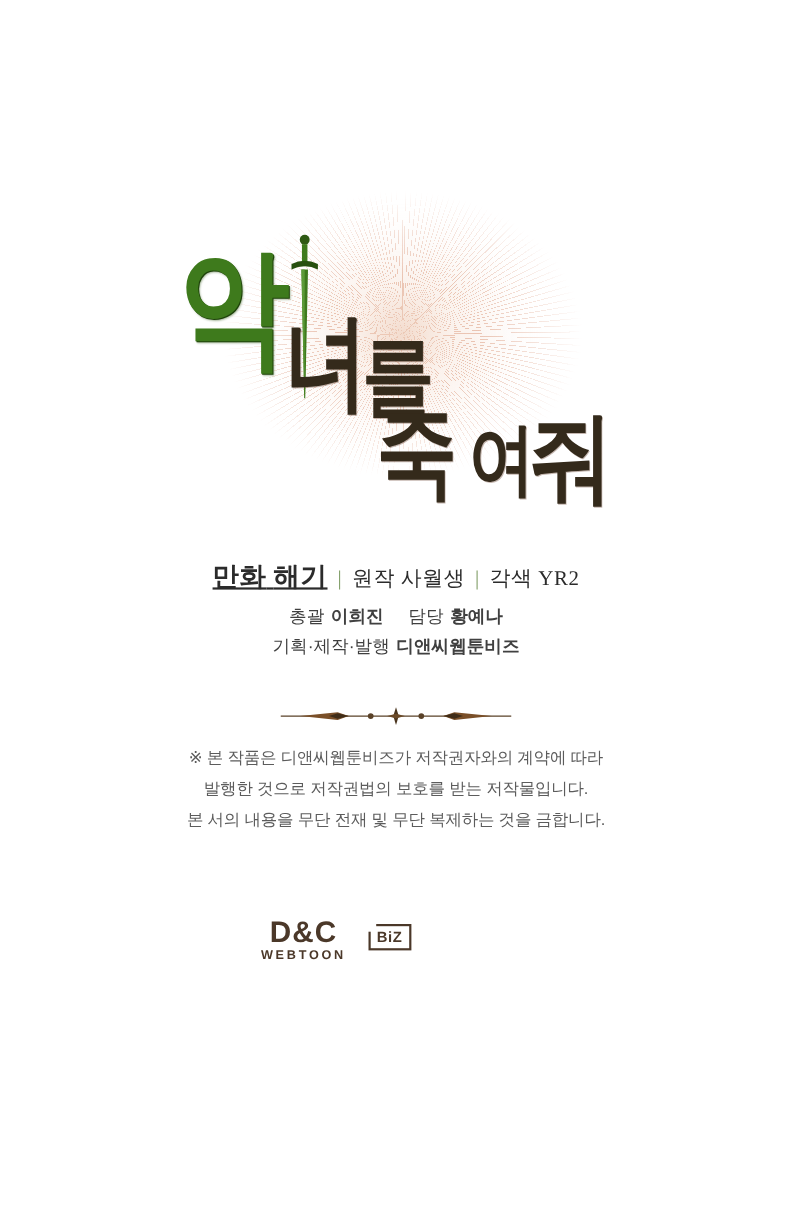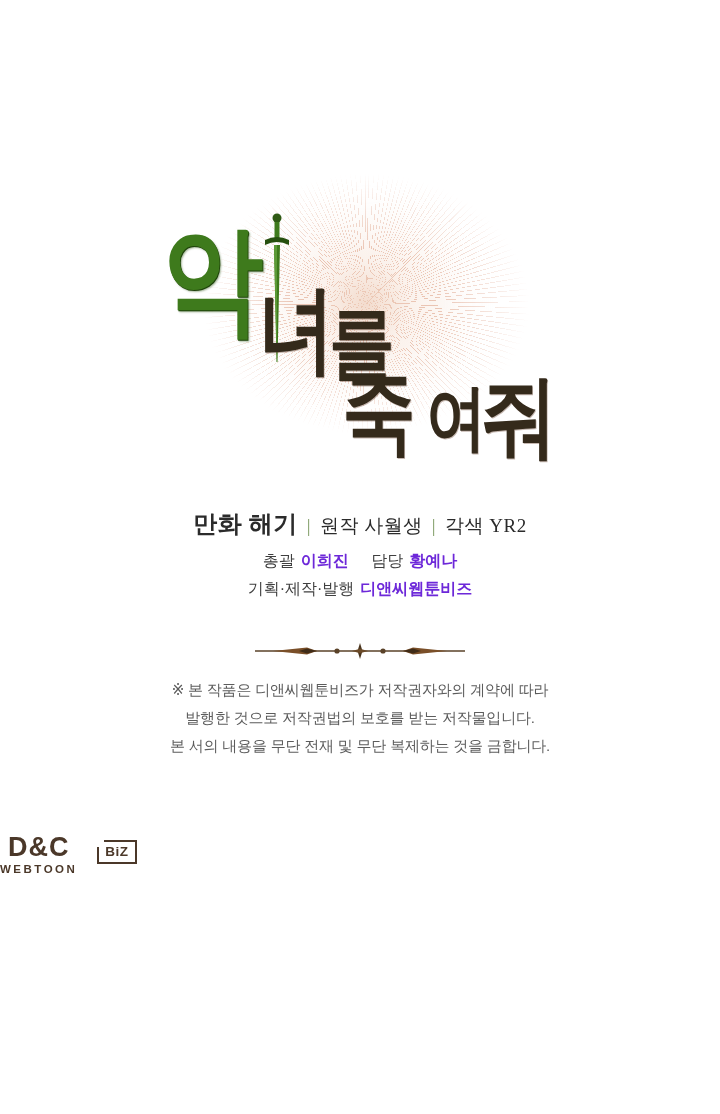--- a/index.html
+++ b/index.html
@@ -34,39 +34,39 @@
   .ch4{left:426px;top:382px;font-size:72px;transform:scaleX(.84);transform-origin:left top;}
   .ch5{left:482px;top:372px;font-size:90px;transform:scaleX(.84);transform-origin:left top;}
   .sword{position:absolute;left:262px;top:212px;}
 
   
   .credit-top{
     position:absolute;left:0;top:508px;width:720px;text-align:center;
     font-family:"Liberation Serif","DejaVu Serif",serif;color:#2b2b2b;
     font-size:19px;letter-spacing:.5px;
   }
-  .credit-top .big{font-size:24px;font-weight:700;}
+  .credit-top .big{font-size:24px;font-weight:700;text-decoration:underline;}
   .credit-top .sep{color:#7d9b63;margin:0 9px;font-weight:400;}
   .staff{position:absolute;left:0;top:551px;width:720px;text-align:center;
          color:#3a3a3a;font-size:16px;}
   .staff .row{margin-bottom:9px;line-height:1.2;}
   .staff .pair{margin:0 9px;white-space:nowrap;}
   .staff .role{font-weight:400;color:#3f3f3f;margin-right:6px;}
-  .staff .name{font-weight:700;color:#6d28d9;}
+  .staff .name{font-weight:700;color:#404040;}
 
   
   .divider{position:absolute;left:255px;top:641px;width:210px;height:20px;}
 
   
   .notice{position:absolute;left:0;top:676px;width:720px;text-align:center;
           color:#5c5c5c;font-size:15px;line-height:28px;letter-spacing:-0.2px;}
 
   
   .dnc{position:absolute;left:0;top:834px;width:611px;display:flex;
-       align-items:flex-start;color:#4b3829;}
+       justify-content:center;align-items:flex-start;color:#4b3829;}
   .dnc-left{text-align:center;}
   .dnc-top{font-size:27px;font-weight:800;letter-spacing:1px;line-height:1;
            font-family:"Liberation Sans","DejaVu Sans",sans-serif;}
   .dnc-bottom{font-size:11.5px;font-weight:800;letter-spacing:2.5px;line-height:1;margin-top:3px;}
   .biz-box{position:relative;margin-left:20px;margin-top:6px;border:2.5px solid #4b3829;
            padding:3px 6px 3px 6px;font-size:13.5px;font-weight:800;letter-spacing:.5px;line-height:1;}
   .biz-box::before{content:"";position:absolute;left:-4px;top:-4px;width:9px;height:9px;background:#fff;}
 
   
   .copyright{position:absolute;left:0;top:894px;width:720px;text-align:center;

